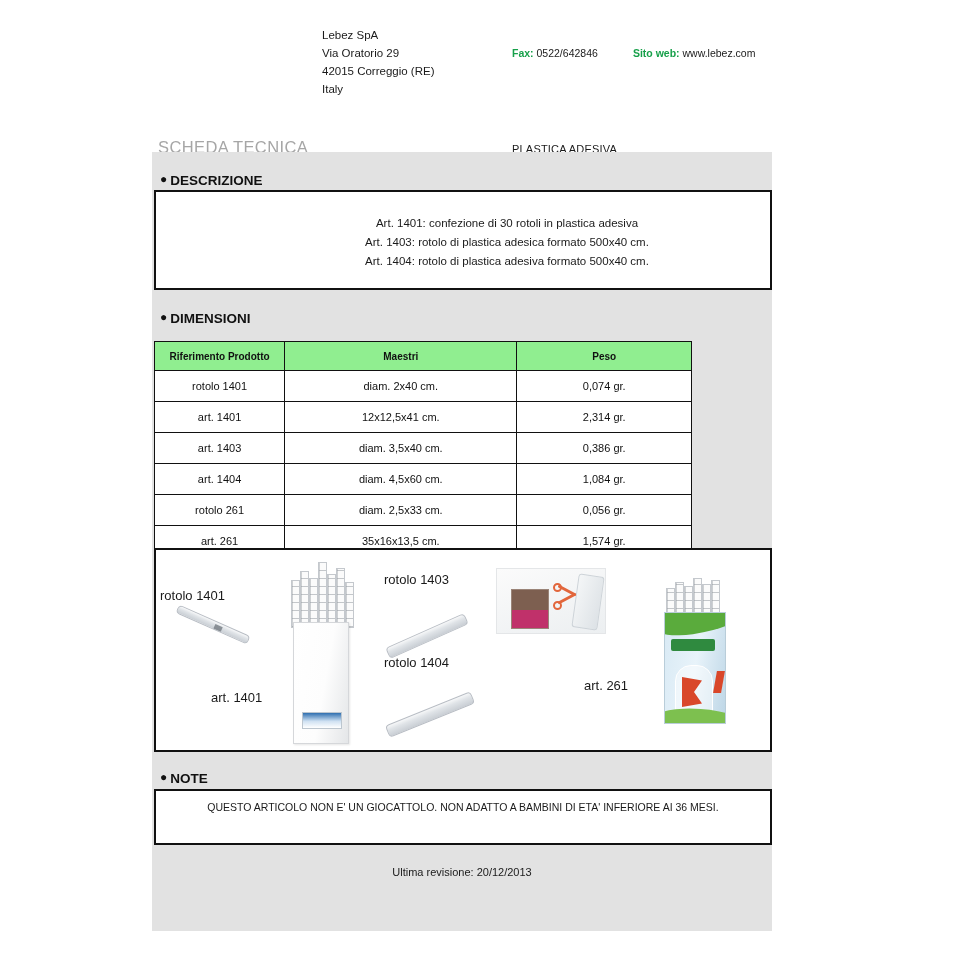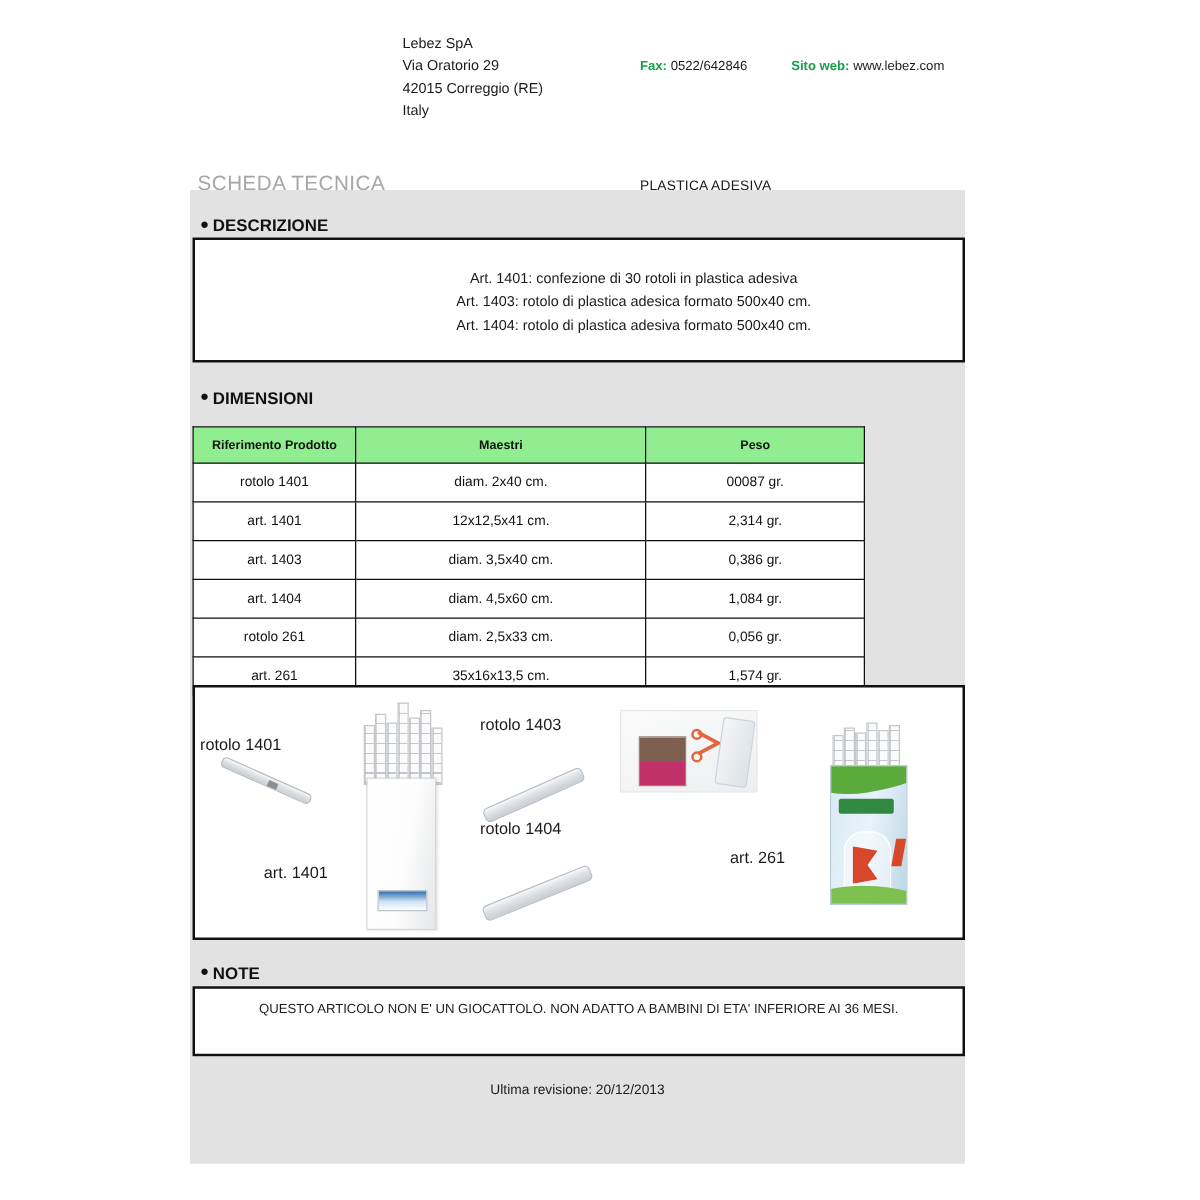--- a/index.html
+++ b/index.html
@@ -534,21 +534,21 @@
       <tr>
         <th class="col-ref">Riferimento Prodotto</th>
         <th class="col-mis">Maestri</th>
         <th class="col-peso">Peso</th>
       </tr>
     </thead>
     <tbody>
       <tr>
         <td>rotolo 1401</td>
         <td>diam. 2x40 cm.</td>
-        <td>00087 gr.</td>
+        <td>0,074 gr.</td>
       </tr>
       <tr>
         <td>art. 1401</td>
         <td>12x12,5x41 cm.</td>
         <td>2,314 gr.</td>
       </tr>
       <tr>
         <td>art. 1403</td>
         <td>diam. 3,5x40 cm.</td>
         <td>0,386 gr.</td>

